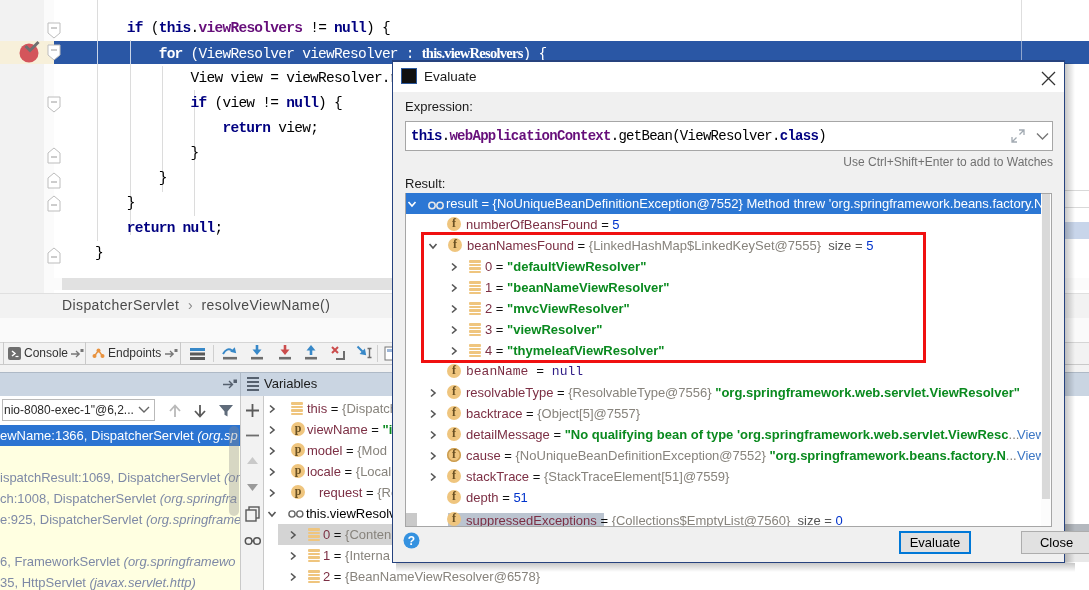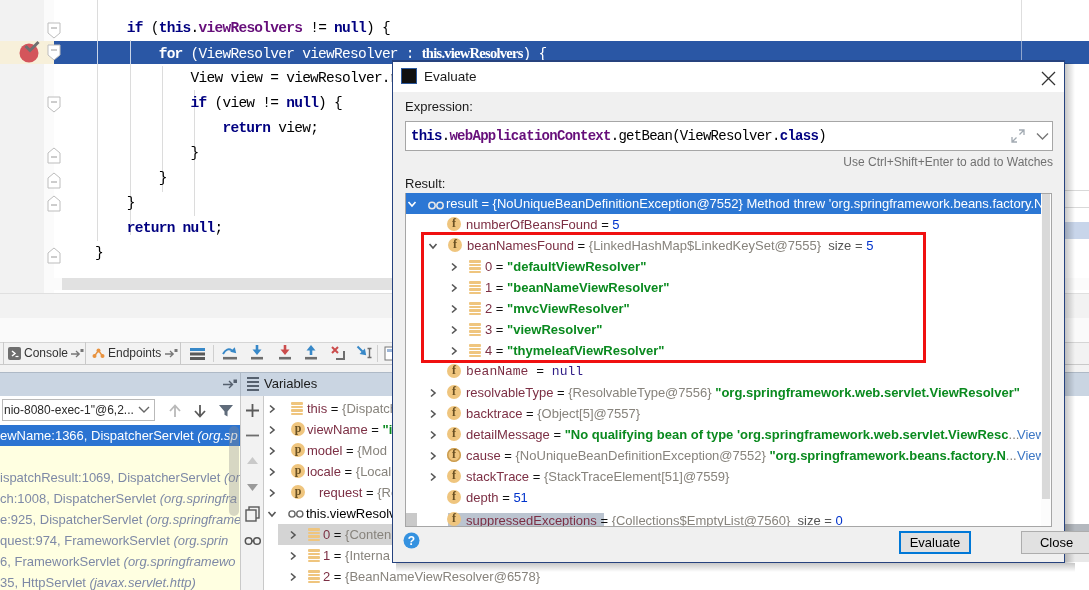--- a/index.html
+++ b/index.html
@@ -84,20 +84,21 @@
     </svg>
   <svg class="abs" style="left:47px;top:246px;" width="15" height="18">
       <path d="M1 17 h12 v-10 l-6 -5 -6 5 z" fill="#FFF" stroke="#BDBDBD"></path>
       <path d="M4 11 h6" stroke="#9a9a9a"></path>
     </svg>
 
   <div class="abs" style="left:54px;top:278px;width:1035px;height:12px;background:#FBFBFB;"></div>
   <div class="abs" style="left:62px;top:278px;width:331px;height:12px;background:#E1E1E1;"></div>
 
   <div class="abs" style="left:0;top:293px;width:1089px;height:25px;background:#F2F2F2;border-top:1px solid #E0E0E0;box-sizing:border-box;"></div>
+  <div class="abs" style="left:62px;top:293px;height:25px;line-height:25px;font-size:14px;letter-spacing:0.4px;color:#4A4A4A;">DispatcherServlet&nbsp;&nbsp;<span style="color:#888;">›</span>&nbsp;&nbsp;resolveViewName()</div>
 
   <div class="abs" style="left:0;top:318px;width:1089px;height:24px;background:#FAFAFA;"></div>
 
   <div class="abs" style="left:0;top:342px;width:1089px;height:23px;background:#F2F2F2;border-top:1px solid #D5D5D5;border-bottom:1px solid #C9C9C9;box-sizing:border-box;"></div>
 
   <div class="abs" style="left:3px;top:342px;width:83px;height:23px;border-left:1px solid #C9C9C9;border-right:1px solid #C9C9C9;box-sizing:border-box;"></div>
   <div class="abs" style="left:8px;top:347px;width:13px;height:13px;background:#6E6E6E;border-radius:2px;"></div>
   <svg class="abs" style="left:8px;top:347px;" width="13" height="13">
       <path d="M4 4 l3 2.5 -3 2.5" stroke="#fff" stroke-width="1.5" fill="none"></path>
       <path d="M7.5 9.5 h3" stroke="#fff" stroke-width="1.2"></path>
@@ -190,21 +191,20 @@
     </svg>
   <svg class="abs" style="left:217px;top:402px;" width="18" height="18">
       <path d="M2 3 h14 l-5.5 6.5 v5 l-3 -1.8 v-3.2 z" fill="#5F6B7A"></path>
     </svg>
 
   <div class="abs" style="left:0;top:425px;width:240px;height:165px;background:#FFFFE1;"></div>
   <div class="row" style="left:0;top:425px;width:240px;background:#2B74D2;color:#fff;overflow:hidden;">ewName:1366, DispatcherServlet <i>(org.sp</i></div>
   <div class="row" style="left:0;top:467px;width:240px;color:#7E89A6;overflow:hidden;">ispatchResult:1069, DispatcherServlet <i>(or</i></div>
   <div class="row" style="left:0;top:488px;width:240px;color:#7E89A6;overflow:hidden;">ch:1008, DispatcherServlet <i>(org.springfra</i></div>
   <div class="row" style="left:0;top:509px;width:240px;color:#7E89A6;overflow:hidden;">e:925, DispatcherServlet <i>(org.springframe</i></div>
-  <div class="row" style="left:0;top:530px;width:240px;color:#7E89A6;overflow:hidden;">quest:974, FrameworkServlet <i>(org.sprin</i></div>
   <div class="row" style="left:0;top:551px;width:240px;color:#7E89A6;overflow:hidden;">6, FrameworkServlet <i>(org.springframewo</i></div>
   <div class="row" style="left:0;top:572px;width:240px;color:#7E89A6;overflow:hidden;">35, HttpServlet <i>(javax.servlet.http)</i></div>
   <div class="abs" style="left:229px;top:426px;width:10px;height:90px;background:rgba(140,140,140,0.35);border-radius:5px;"></div>
 
   <div class="abs" style="left:240px;top:396px;width:24px;height:194px;background:#F2F2F2;border-left:1px solid #C9C9C9;border-right:1px solid #C9C9C9;box-sizing:border-box;"></div>
   <svg class="abs" style="left:245px;top:403px;" width="15" height="15">
       <path d="M7.5 1 v13 M1 7.5 h13" stroke="#5A5A5A" stroke-width="1.8"></path>
     </svg>
   <svg class="abs" style="left:245px;top:428px;" width="15" height="15">
       <path d="M1 7.5 h13" stroke="#6e6e6e" stroke-width="1.8"></path>

